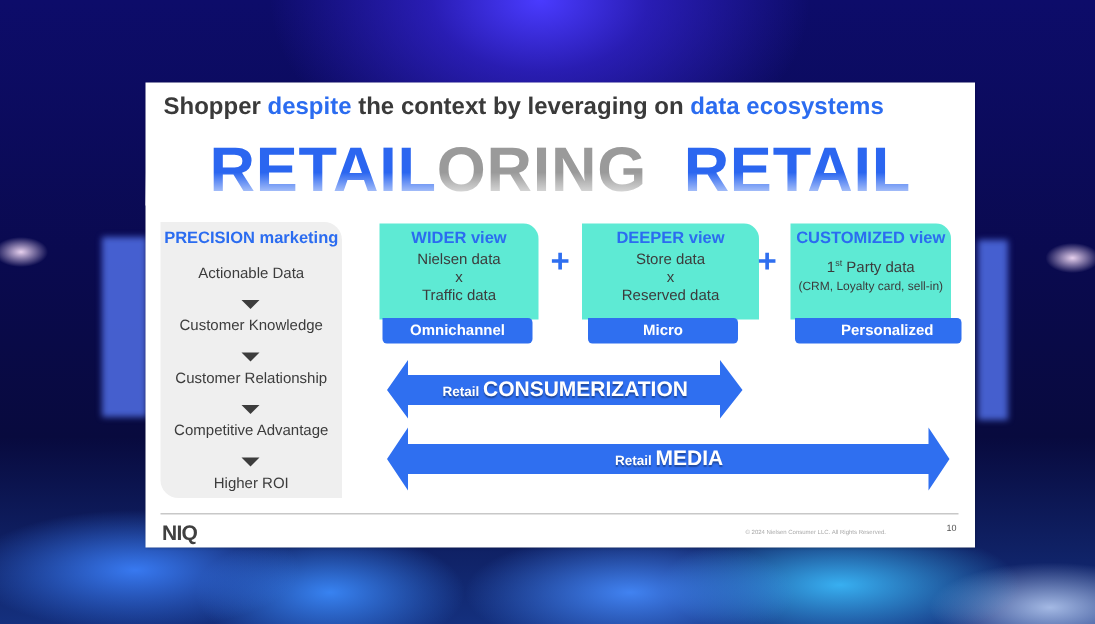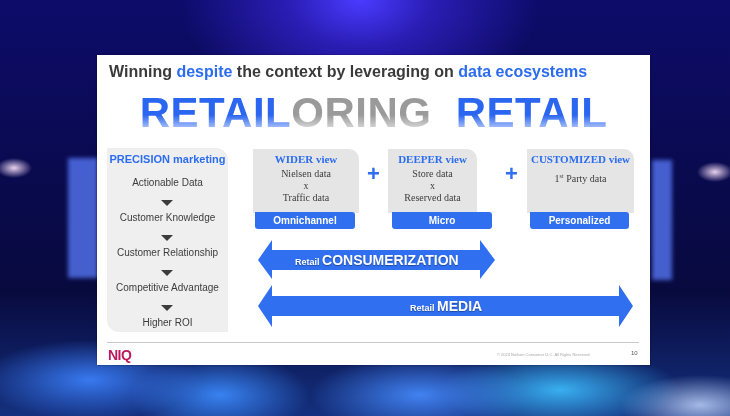--- a/index.html
+++ b/index.html
@@ -51,21 +51,21 @@
     }
     .left-panel .lp-item {
       position: absolute; left: 0; width: 121px; text-align: center; font-size: 10px; color: #3c3c3c;
     }
     .down-tri {
       position: absolute; left: 54px; width: 0; height: 0;
       border-left: 6px solid transparent; border-right: 6px solid transparent; border-top: 6px solid #3c3c3c;
     }
 
     .view-box {
-      position: absolute; top: 94px; height: 64px; background: #e5e5e5; border-radius: 0 10px 0 0; font-family: Liberation Serif, serif;
+      position: absolute; top: 94px; height: 64px; background: #5eead4; border-radius: 0 10px 0 0;
     }
     .view-box .vb-title {
       text-align: center; font-size: 11px; font-weight: bold; color: #2b6cf0; margin-top: 4px;
     }
     .view-box .vb-line {
       text-align: center; font-size: 10px; color: #3c3c3c; line-height: 12px;
     }
     .view-box .vb-line.small { font-size: 8px; }
     .view-box sup { font-size: 6px; }
 
@@ -80,33 +80,33 @@
 
     .arrow { position: absolute; }
     .arrow-label {
       position: absolute; color: #fff; font-weight: bold; white-space: nowrap;
       text-shadow: 0 1px 1px rgba(0,0,0,0.35);
     }
     .arrow-label .small { font-size: 9px; }
     .arrow-label .big { font-size: 14px; }
 
     .footer-line { position: absolute; left: 10px; top: 287px; width: 532px; height: 1px; background: #c8c8c8; }
-    .logo { position: absolute; left: 11px; top: 292px; font-size: 14px; font-weight: bold; color: #be185d; letter-spacing: -0.5px; }
+    .logo { position: absolute; left: 11px; top: 292px; font-size: 14px; font-weight: bold; color: #404040; letter-spacing: -0.5px; }
     .copyright { position: absolute; left: 400px; top: 297px; font-size: 4px; color: #a8a8a8; white-space: nowrap; }
     .page-num { position: absolute; left: 534px; top: 295px; font-size: 6px; color: #555; }
   </style>
 </head>
 <body>
 
 <div class="bg-bar-left"></div>
 <div class="bg-bar-right"></div>
 
 <div class="slide">
 
-  <div class="headline"><span>Winning </span><span class="hl">despite</span><span> the context by leveraging on </span><span class="hl">data ecosystems</span></div>
+  <div class="headline"><span>Shopper </span><span class="hl">despite</span><span> the context by leveraging on </span><span class="hl">data ecosystems</span></div>
 
   <div class="big-title"><span class="blue">RETAIL</span><span class="gray">ORING</span>&nbsp;&nbsp;<span class="blue">RETAIL</span></div>
   <div class="reflection"></div>
 
   <div class="left-panel">
     <div class="lp-title">PRECISION marketing</div>
     <div class="lp-item" style="top:29px">Actionable Data</div>
     <div class="down-tri" style="top:52px"></div>
     <div class="lp-item" style="top:64px">Customer Knowledge</div>
     <div class="down-tri" style="top:87px"></div>
@@ -120,35 +120,36 @@
   <div class="view-box" style="left:156px; width:106px;">
     <div class="vb-title">WIDER view</div>
     <div class="vb-line" style="margin-top:3px">Nielsen data</div>
     <div class="vb-line">x</div>
     <div class="vb-line">Traffic data</div>
   </div>
   <div class="tag" style="left:158px; width:100px;text-align:center;">Omnichannel</div>
 
   <div class="plus" style="left:270px;">+</div>
 
-  <div class="view-box" style="left:291px; width:89px;">
+  <div class="view-box" style="left:291px; width:118px;">
     <div class="vb-title">DEEPER view</div>
     <div class="vb-line" style="margin-top:3px">Store data</div>
     <div class="vb-line">x</div>
     <div class="vb-line">Reserved data</div>
   </div>
   <div class="tag" style="left:295px; width:100px;">Micro</div>
 
   <div class="plus" style="left:408px;">+</div>
 
   <div class="view-box" style="left:430px; width:107px;">
     <div class="vb-title">CUSTOMIZED view</div>
     <div class="vb-line" style="margin-top:5px"><span>1</span><sup>st</sup><span> Party data</span></div>
+    <div class="vb-line small">(CRM, Loyalty card, sell-in)</div>
   </div>
-  <div class="tag" style="left:433px; width:99px;">Personalized</div>
+  <div class="tag" style="left:433px; width:99px;padding-left:12px;">Personalized</div>
 
   <svg class="arrow" style="left:161px; top:184px;" width="238" height="42" viewBox="0 0 238 42">
     <polygon points="0,21 14,1 14,11 222,11 222,1 237,21 222,40 222,31 14,31 14,40" fill="#2f6ff0"></polygon>
   </svg>
   <div class="arrow-label" style="left:198px; top:196px;"><span class="small">Retail </span><span class="big">CONSUMERIZATION</span></div>
 
   <svg class="arrow" style="left:161px; top:229px;" width="376" height="44" viewBox="0 0 376 44">
     <polygon points="0,22 14,1 14,12 361,12 361,1 375,22 361,43 361,32 14,32 14,43" fill="#2f6ff0"></polygon>
   </svg>
   <div class="arrow-label" style="left:313px; top:242px;"><span class="small">Retail </span><span class="big">MEDIA</span></div>

